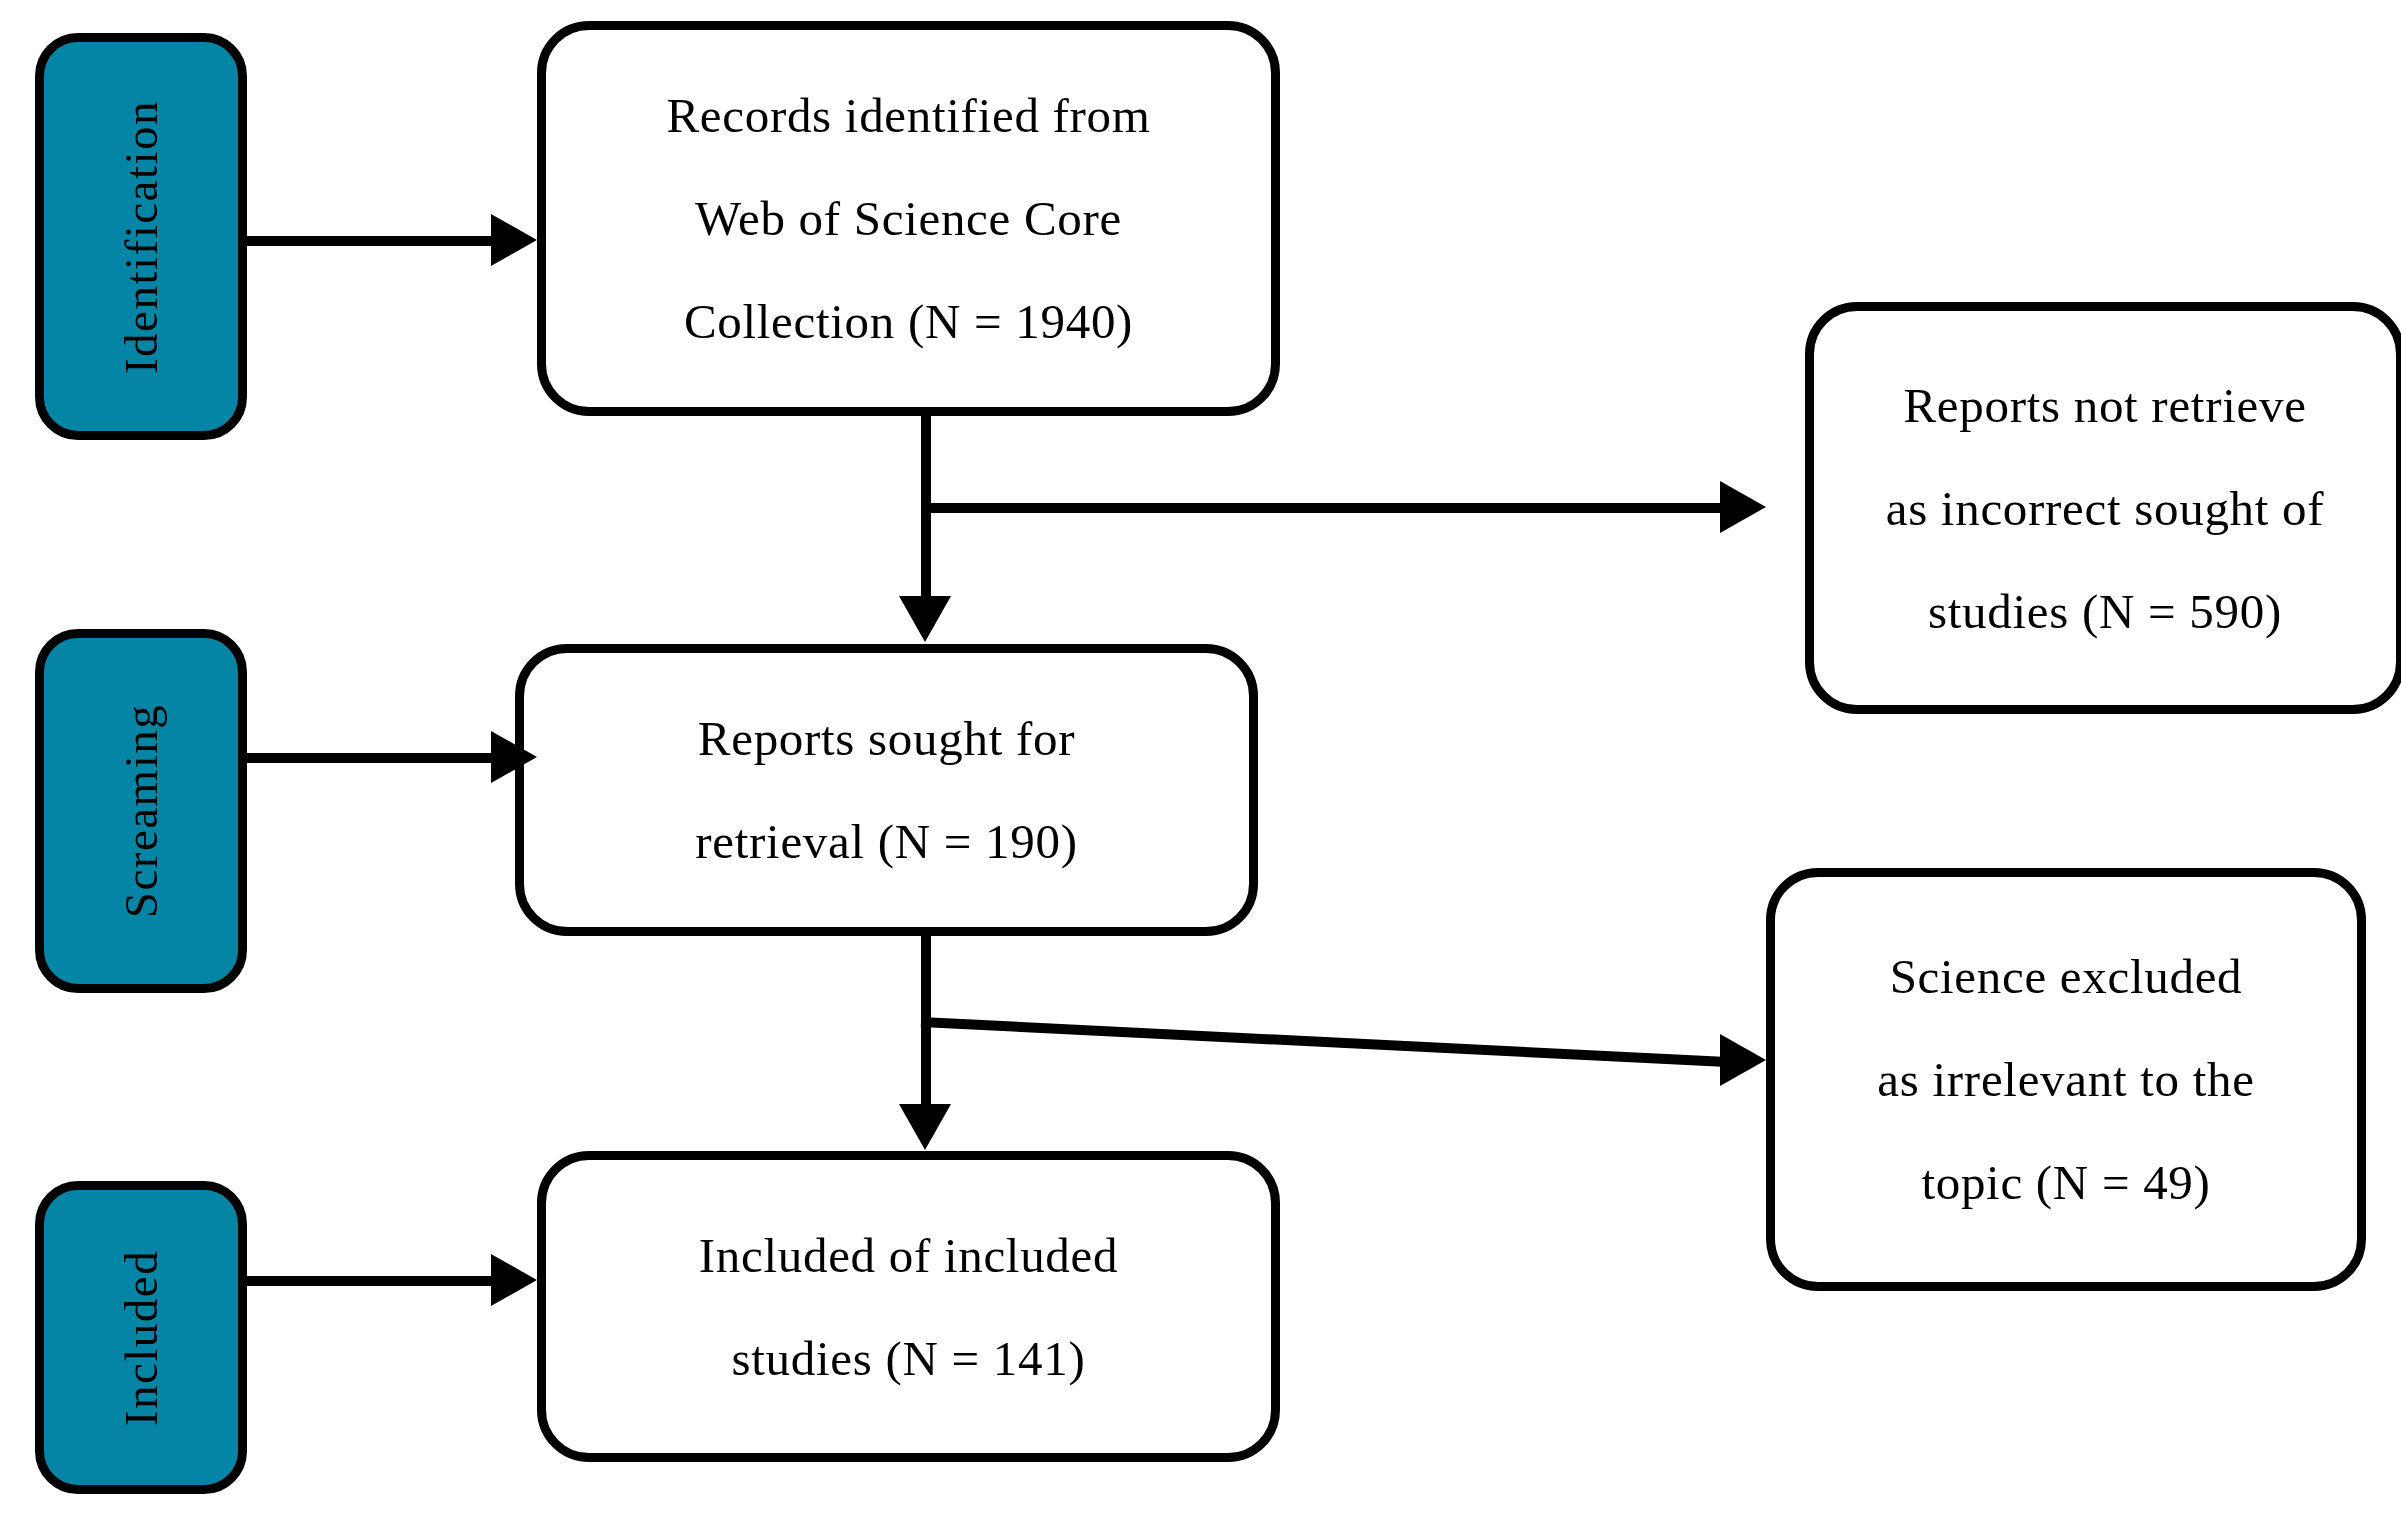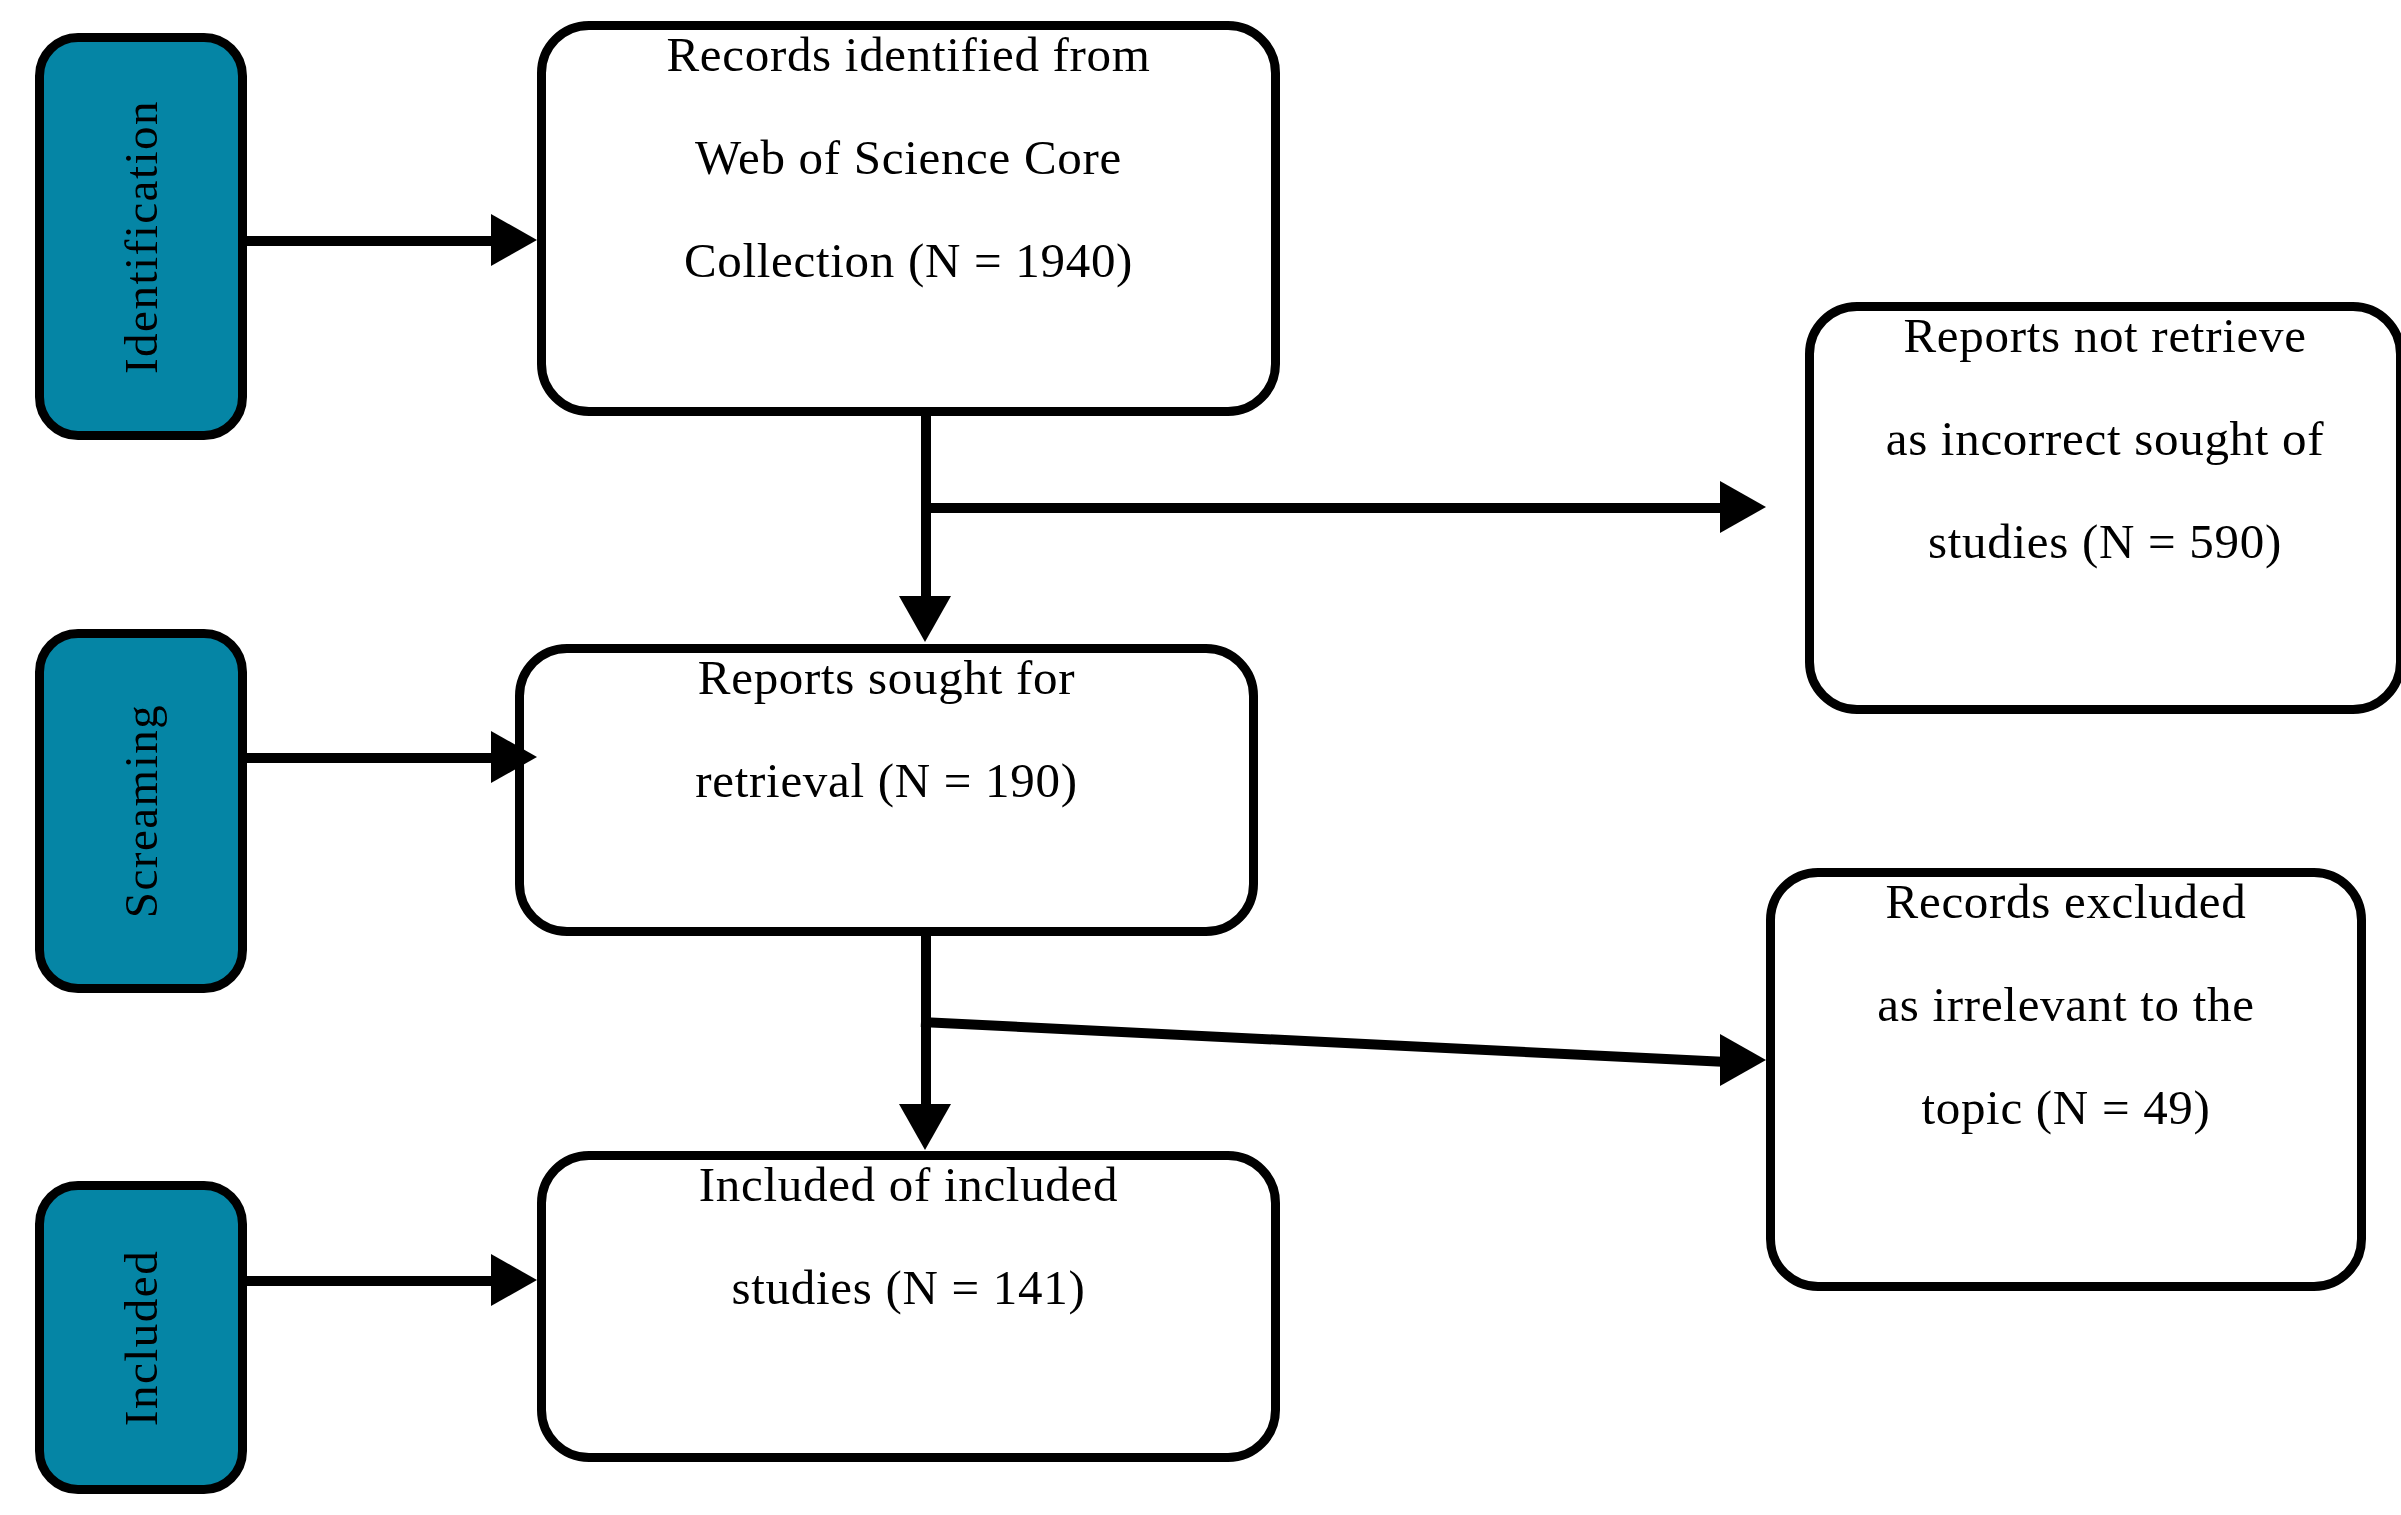--- a/index.html
+++ b/index.html
@@ -33,21 +33,21 @@
   }
   .flowbox {
     position: absolute;
     background: #ffffff;
     border: 9.6px solid #000000;
     border-radius: 52px;
     box-sizing: border-box;
     display: flex;
     flex-direction: column;
     align-items: center;
-    justify-content: flex-start;
+    justify-content: center;
     row-gap: 54px;
     text-align: center;
   }
   .flowbox .line {
     font-size: 49px;
     line-height: 1;
     white-space: nowrap;
     letter-spacing: 0.7px;
   }
   .hline {
@@ -141,21 +141,21 @@
   <div class="line">studies (N = 141)</div>
 </div>
 
 <div class="flowbox" id="box-notretrieved">
   <div class="line">Reports not retrieve</div>
   <div class="line">as incorrect sought of</div>
   <div class="line">studies (N = 590)</div>
 </div>
 
 <div class="flowbox" id="box-excluded">
-  <div class="line">Records excluded</div>
+  <div class="line">Science excluded</div>
   <div class="line">as irrelevant to the</div>
   <div class="line">topic (N = 49)</div>
 </div>
 
 <div class="hline" id="arrow1-line"></div>
 <div class="head-right" id="arrow1-head"></div>
 
 <div class="hline" id="arrow2-line"></div>
 <div class="head-right" id="arrow2-head"></div>
 

